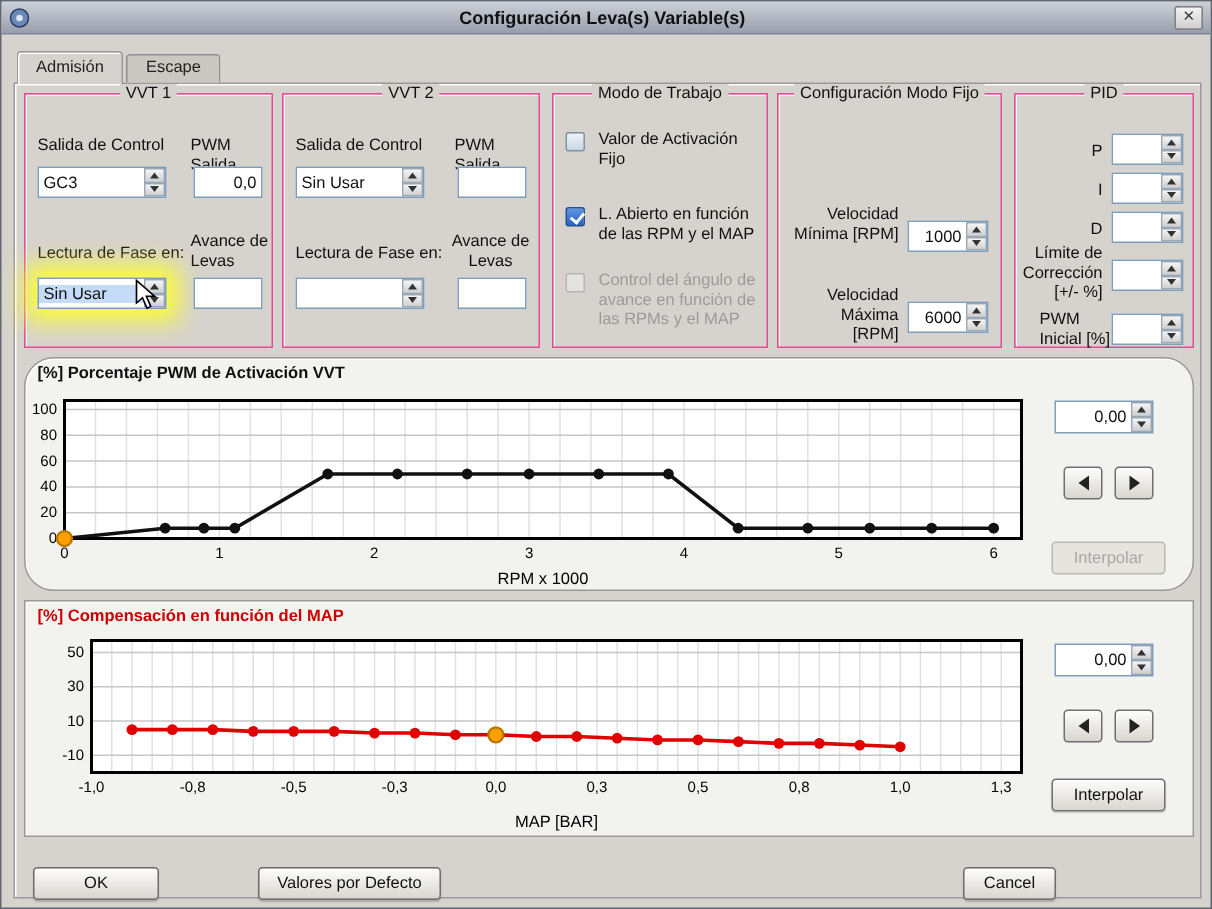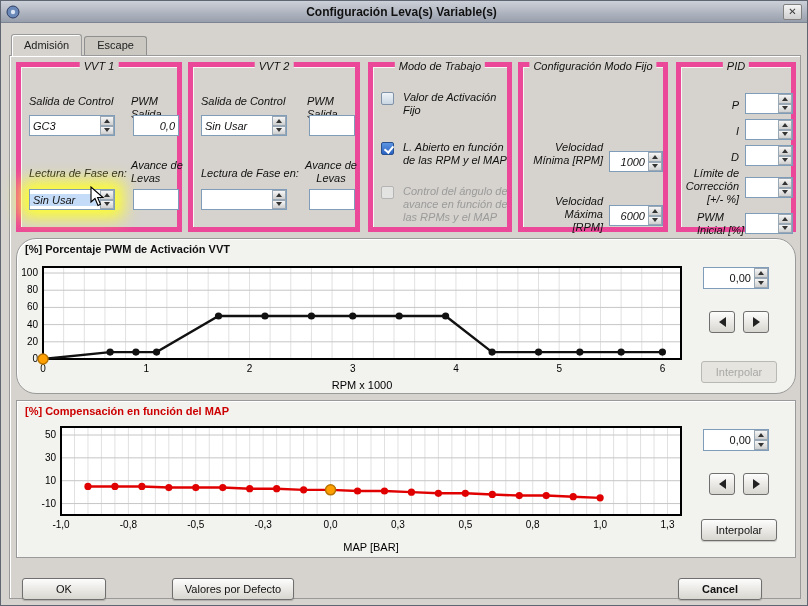--- a/index.html
+++ b/index.html
@@ -23,22 +23,22 @@
   .tab { font-size:11px; color:#222; background:#cbc8c1; border:1px solid #8f8f8f; border-bottom:none;
          border-radius:3px 3px 0 0; padding:2px 12px 2px 12px; height:19px; margin-bottom:1px; }
   .tab.active { background:#d6d3ce; height:22px; margin-bottom:0; padding-top:4px;
                 box-shadow:inset 1px 1px 0 #fff; border-color:#9a9a9a; }
 
   
   .content { position:absolute; left:8px; top:54px; width:792px; height:544px;
              background:#d6d3ce; border:1px solid #9a9a9a; box-shadow:inset 1px 1px 0 #fff; }
 
   
-  .group { position:absolute; border:5px solid #ec4899;
-           box-shadow:inset 1px 1px 0 rgba(255,255,255,.8);font-style:italic; }
+  .group { position:absolute; border:1px solid #ec4899;
+           box-shadow:inset 1px 1px 0 rgba(255,255,255,.8); }
   .group-title { position:absolute; top:-7px; left:50%; transform:translateX(-50%);
                  background:#d6d3ce; padding:0 4px; font-size:11px; white-space:nowrap; color:#111; }
   .lbl { position:absolute; font-size:11px; color:#111; line-height:13px; }
 
   .combo, .textinput, .valuebox { position:absolute; height:21px; background:#fff;
         border:1px solid #7f9db9; display:flex; align-items:center; font-size:11px; color:#111; }
   .combo .val { padding-left:3px; flex:1; white-space:nowrap; overflow:hidden; }
   .combo .val.selected { background:#c5dcf8; }
   .textinput { padding:0 3px; }
   .textinput .val { flex:1; text-align:right; }
@@ -494,21 +494,21 @@
           <i class="tri-left"></i>
         </div>
       <div class="arrow-btn" style="left:726px;top:72px;">
           <i class="tri-right"></i>
         </div>
       <div class="btn" style="left:684px;top:118px;width:76px;height:22px;">Interpolar</div>
     </div>
 
     <div class="btn" style="left:12px;top:522px;width:84px;height:22px;">OK</div>
     <div class="btn" style="left:162px;top:522px;width:122px;height:22px;">Valores por Defecto</div>
-    <div class="btn" style="left:668px;top:522px;width:84px;height:22px;font-weight:bold;">Cancel</div>
+    <div class="btn" style="left:632px;top:522px;width:62px;height:22px;">Cancel</div>
 
   </div>
 
   <span class="cursor" style="left:89px;top:185px;">
     <svg width="16" height="22" viewBox="0 0 16 22">
         <path d="M1,1 L1,16 L5,12.5 L8,19.5 L10.5,18.3 L7.6,11.5 L13,11.5 Z" fill="#ffffff" stroke="#000" stroke-width="1.1"></path>
       </svg>
   </span>
 
 </div>

